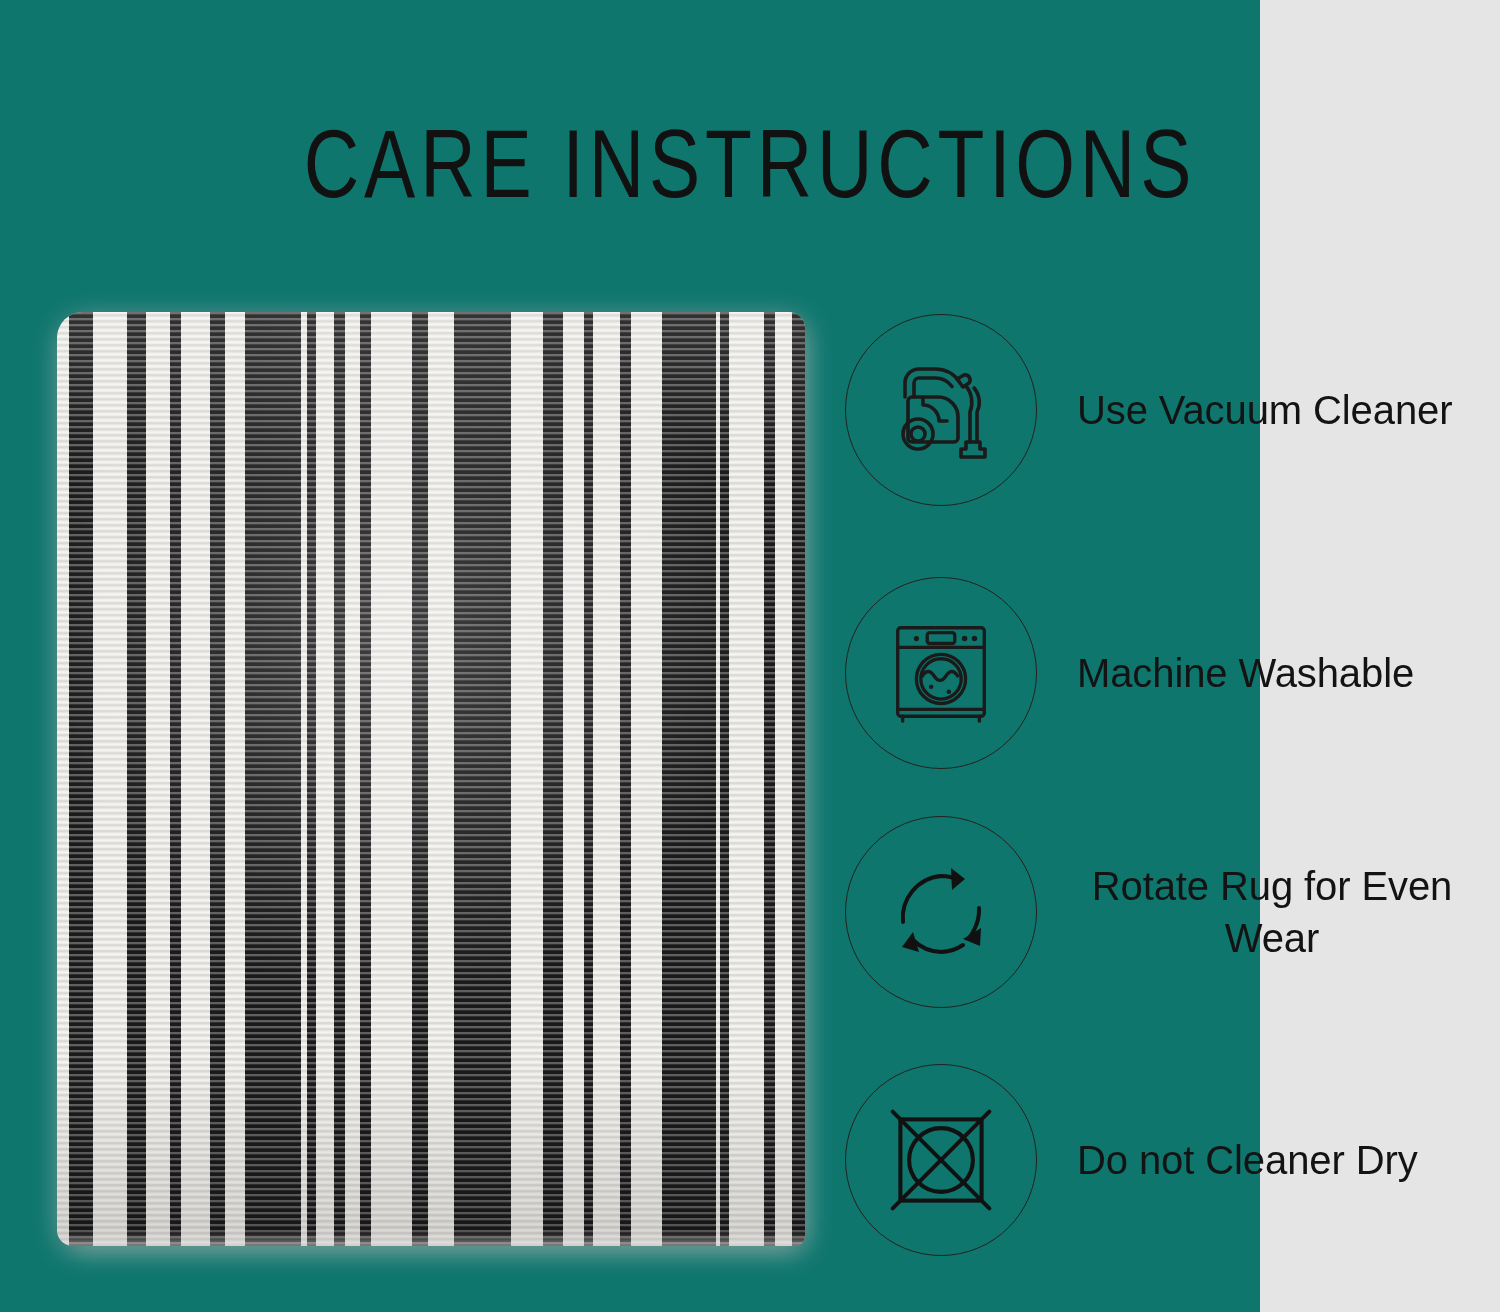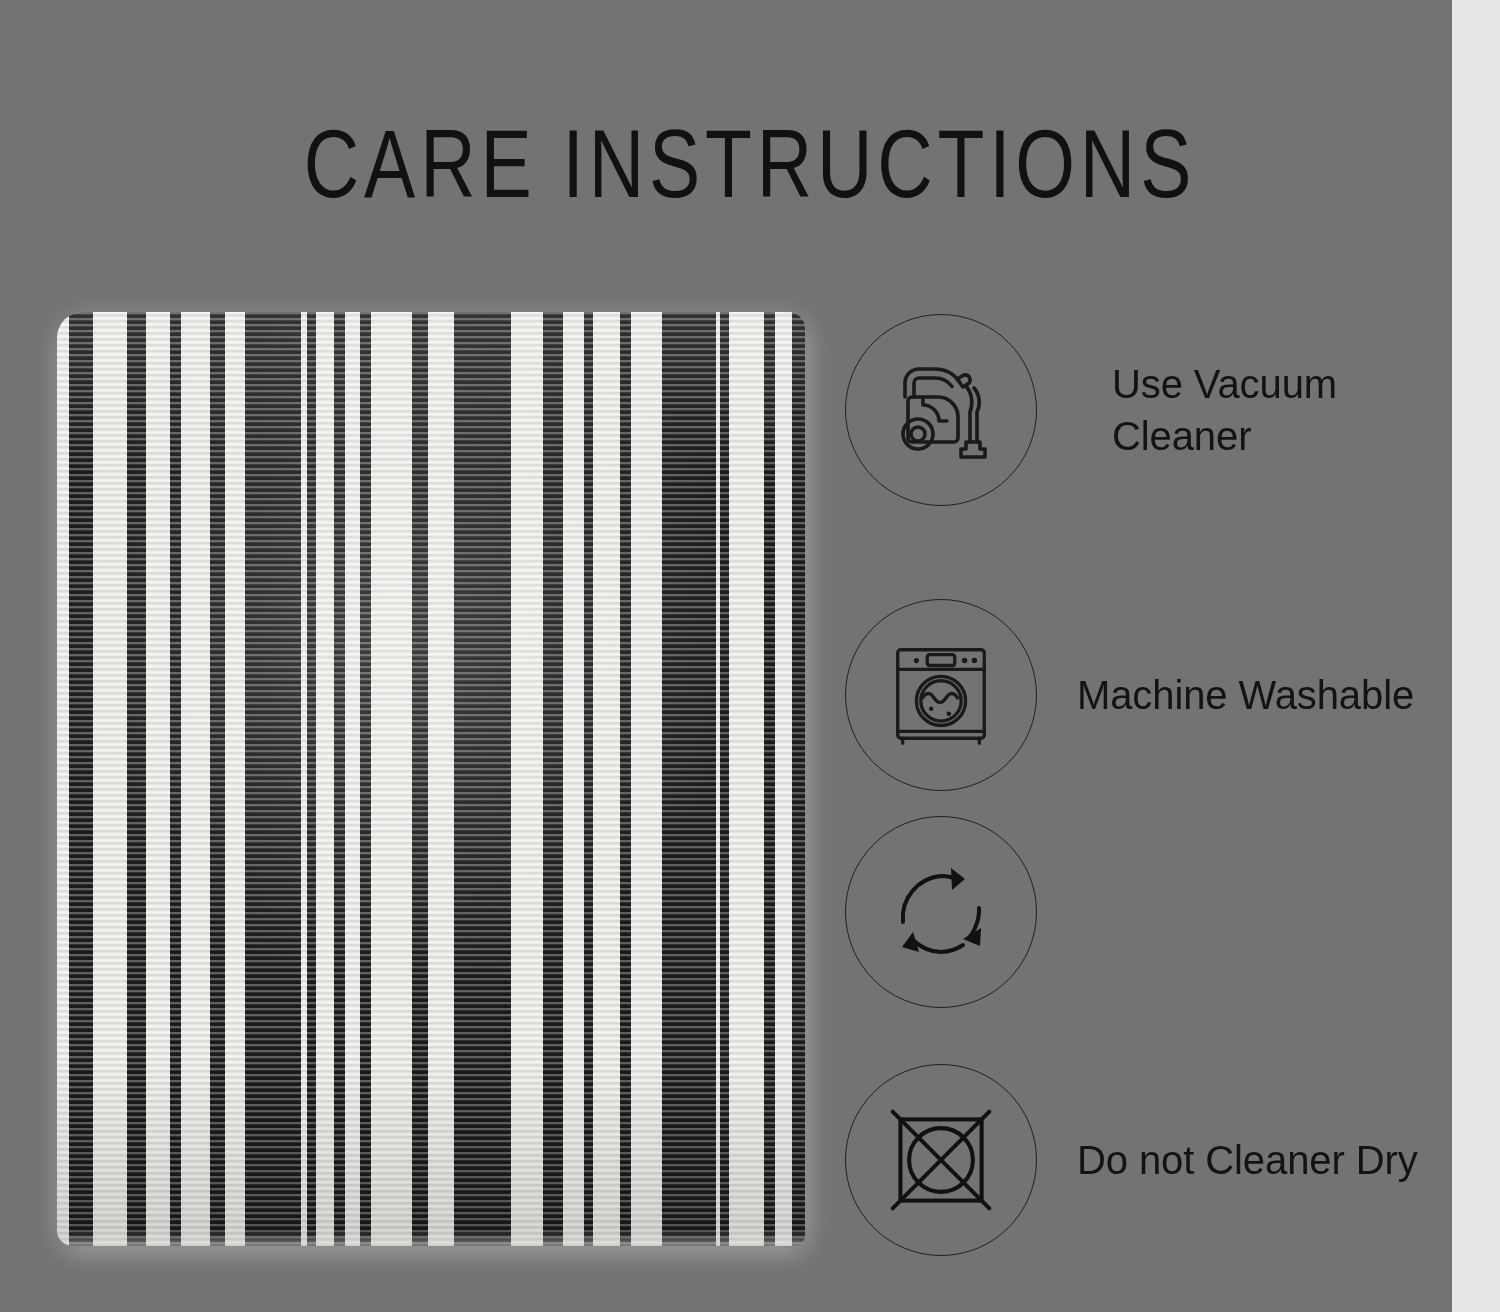--- a/index.html
+++ b/index.html
@@ -11,23 +11,23 @@
     width: 1500px;
     height: 1312px;
     background: #e6e5e5;
     font-family: "Liberation Sans", sans-serif;
     overflow: hidden;
     position: relative;
   }
 
   #page {
     position: relative;
-    width: 1452px;
+    width: 1260px;
     height: 1312px;
-    background: #737373;
+    background: #0f766e;
   }
 
   
   #title {
     position: absolute;
     left: 0;
     top: 112px;
     width: 1500px;
     text-align: center;
     font-family: "Liberation Sans Narrow", "Liberation Sans", sans-serif;
@@ -132,22 +132,22 @@
 
   
   .row {
     position: absolute;
     left: 845px;
     width: 640px;
     height: 200px;
     display: flex;
     align-items: center;
   }
-  #row-0 { top: 310px; gap: 35px; }
-  #row-1 { top: 595px; }
+  #row-0 { top: 310px; }
+  #row-1 { top: 573px; }
   #row-2 { top: 812px; }
   #row-3 { top: 1060px; }
 
   .icon-circle {
     flex: 0 0 auto;
     width: 192px;
     height: 192px;
     border: 1.6px solid #23211f;
     border-radius: 50%;
     display: flex;
@@ -278,20 +278,21 @@
           <path d="M70 16 l14 11 -13 11 z" fill="#111111" stroke="none"></path>
 
           <path d="M98 56 A42 42 0 0 1 94 76 A42 42 0 0 1 88 86"></path>
           <path d="M100 76 l-1 18 -17 -7 z" fill="#111111" stroke="none"></path>
 
           <path d="M82 93 A42 42 0 0 1 60 100 A42 42 0 0 1 32 88"></path>
           <path d="M38 100 l-17 -5 11 -15 z" fill="#111111" stroke="none"></path>
         </svg>
       </span>
     </div>
+    <div class="row-label two-line">Rotate Rug for Even Wear</div>
   </div>
 
   <div class="row" id="row-3">
     <div class="icon-circle">
       <span>
         <svg width="116" height="116" viewBox="0 0 120 120" fill="none" stroke="#111111" stroke-width="4.2" stroke-linecap="butt" stroke-linejoin="miter">
           <rect x="18" y="18" width="84" height="84"></rect>
           <circle cx="60" cy="60" r="33"></circle>
           <path d="M10 10 L110 110" stroke-width="4.2" stroke-linecap="round"></path>
           <path d="M110 10 L10 110" stroke-width="4.2" stroke-linecap="round"></path>

